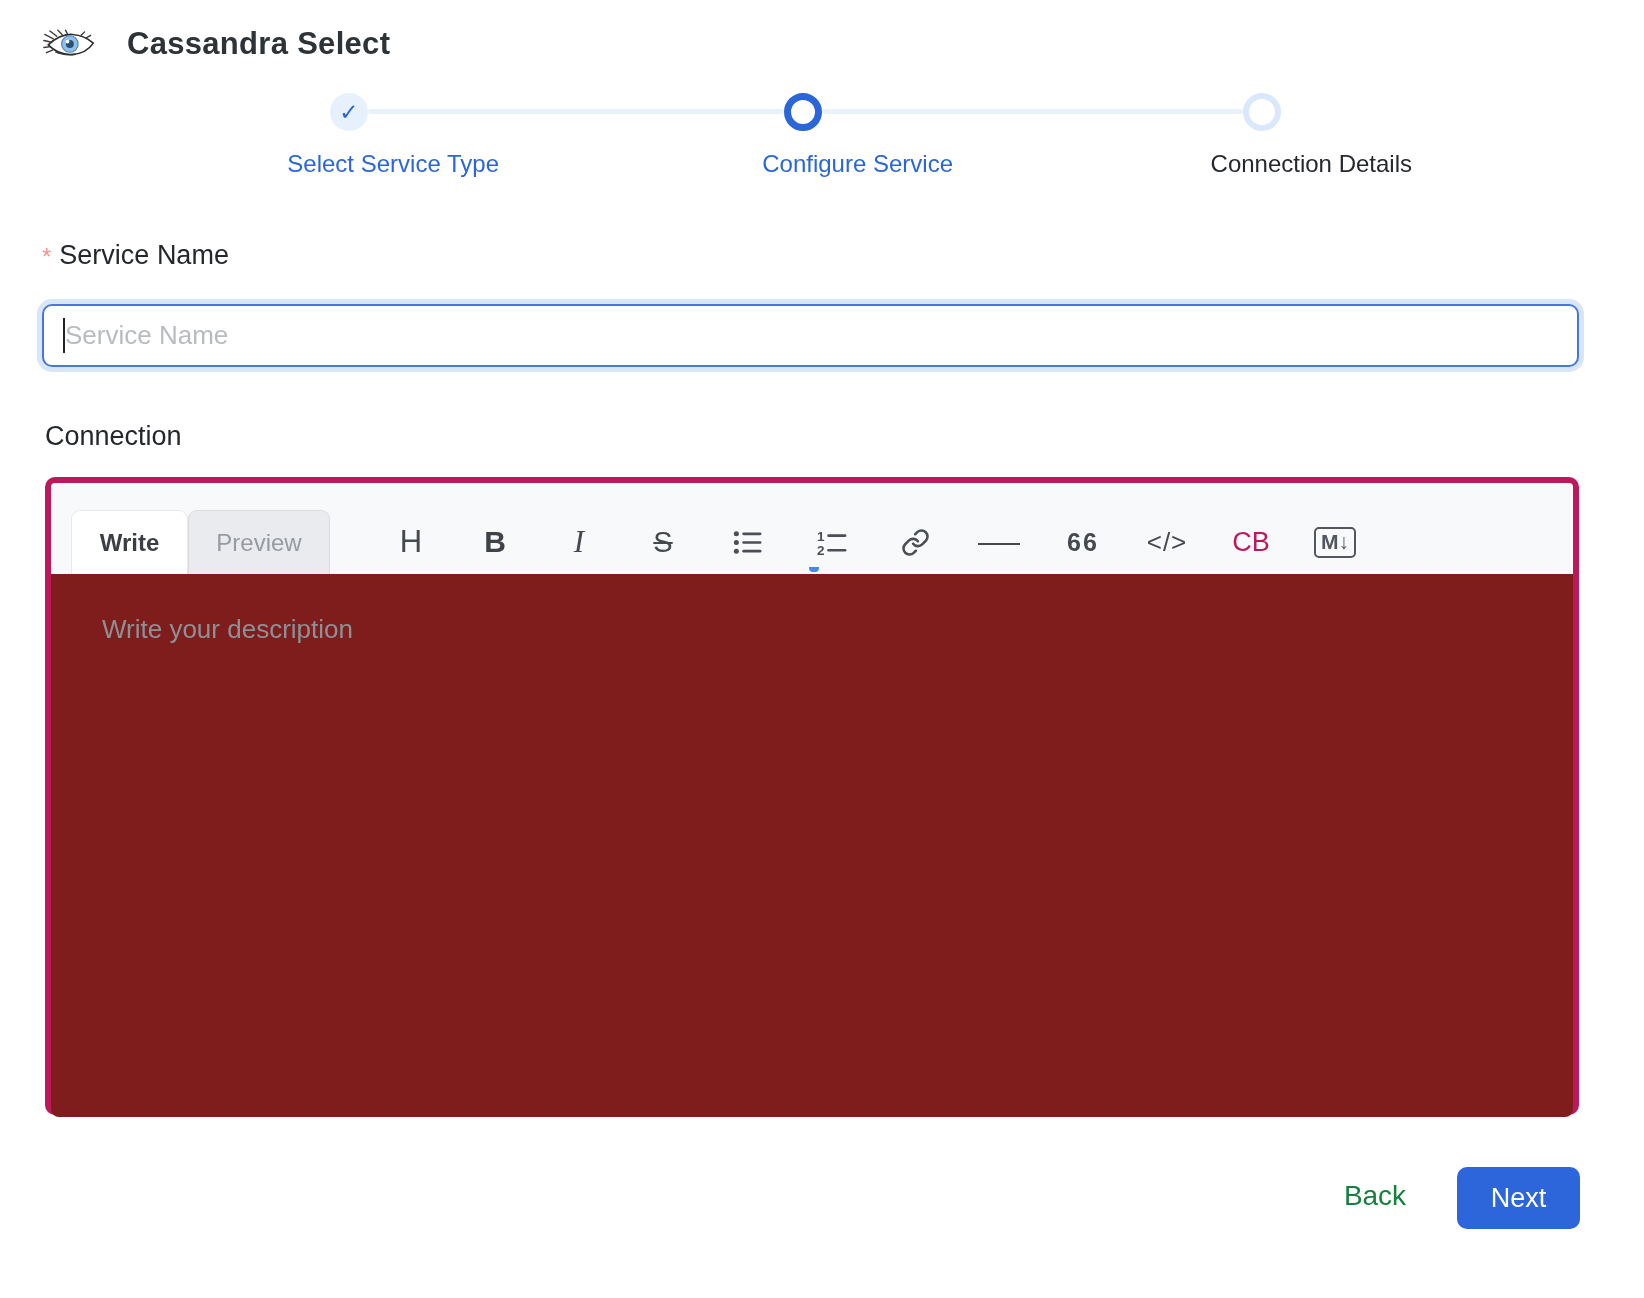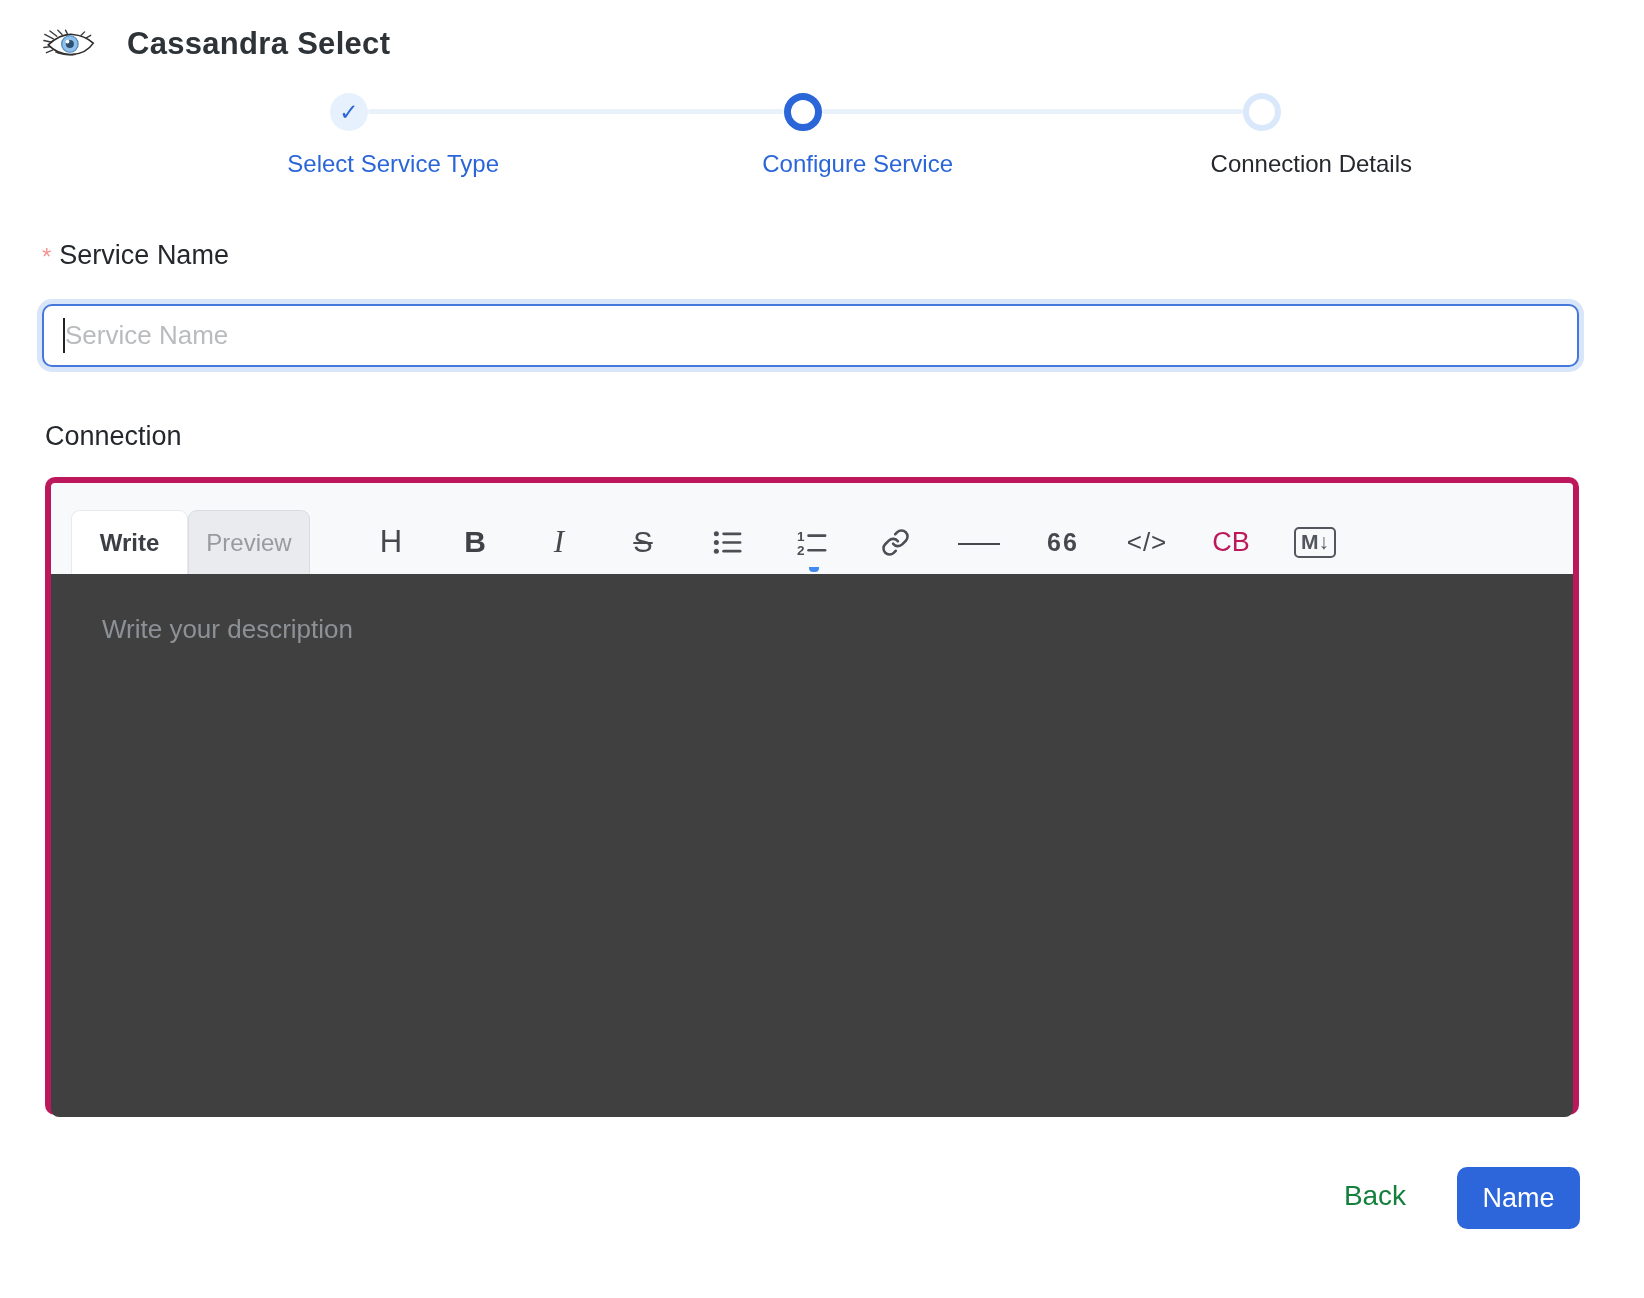--- a/index.html
+++ b/index.html
@@ -92,21 +92,21 @@
   }
   .tab {
     height: 64px; display: flex; align-items: center; justify-content: center;
     font-size: 24px; border-radius: 9px 9px 0 0; cursor: default;
   }
   .tab.write {
     width: 117px; background: #ffffff; color: #3b3e44; font-weight: 600;
     border: 1px solid #e7e9ec; border-bottom: none;
   }
   .tab.preview {
-    width: 122px; background: #e9ebee; color: #979ba1; font-weight: 500;
+    width: 142px; background: #e9ebee; color: #979ba1; font-weight: 500;
     border: 1px solid #dadce0; border-bottom: none;
   }
   .toolbar {
     display: flex; align-items: center; gap: 40px;
     margin-left: 59px; height: 64px;
   }
   .tool-btn {
     width: 44px; height: 56px;
     display: flex; align-items: center; justify-content: center;
     background: transparent; border: none; cursor: pointer;
@@ -126,21 +126,21 @@
   }
   .tool-svg { display: block; }
 
   .tooltip-arrow {
     position: absolute; left: 758px; top: 84px;
     width: 10px; height: 5px; border-radius: 0 0 4px 4px;
     background: #418af0;
   }
 
   .editor-body {
-    position: relative; height: 543px; background: #404040;
+    position: relative; height: 543px; background: #7f1d1d;
     border-radius: 0 0 8px 8px;
   }
   .editor-placeholder {
     position: absolute; left: 51px; top: 40px;
     font-size: 26px; color: #8d9196;
   }
 
   
   .back-button {
     position: absolute; left: 1320px; top: 1180px; width: 110px;
@@ -281,15 +281,15 @@
     </div>
 
     <div class="tooltip-arrow"></div>
 
     <div class="editor-body">
       <span class="editor-placeholder">Write your description</span>
     </div>
   </div>
 
   <button class="back-button">Back</button>
-  <button class="next-button">Name</button>
+  <button class="next-button">Next</button>
 
 </div>
 
 </body></html>

